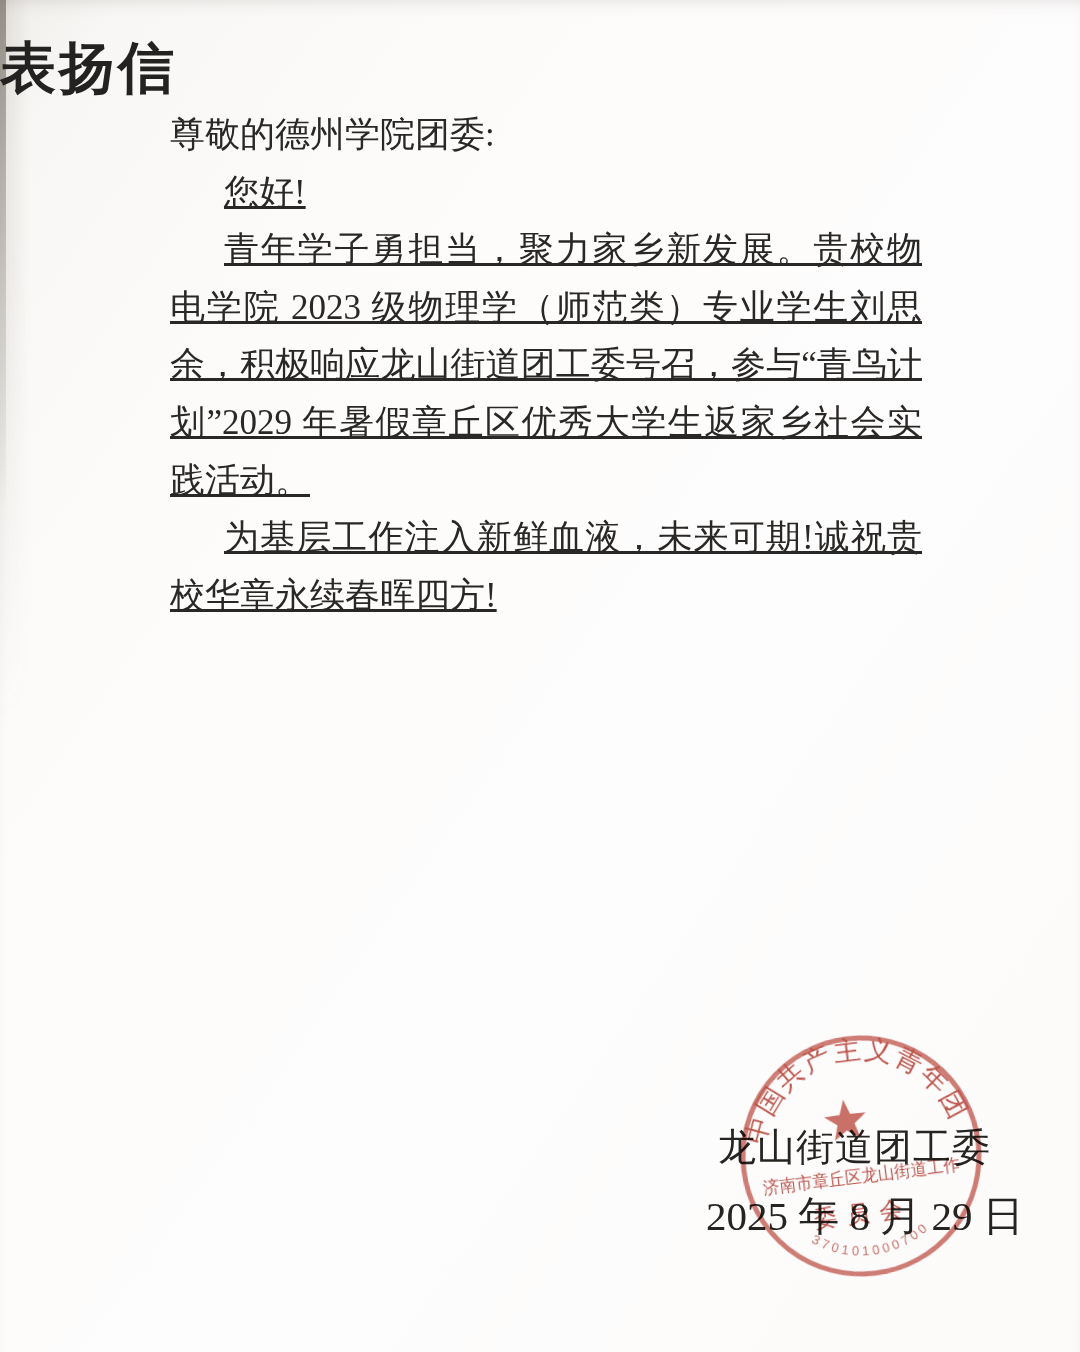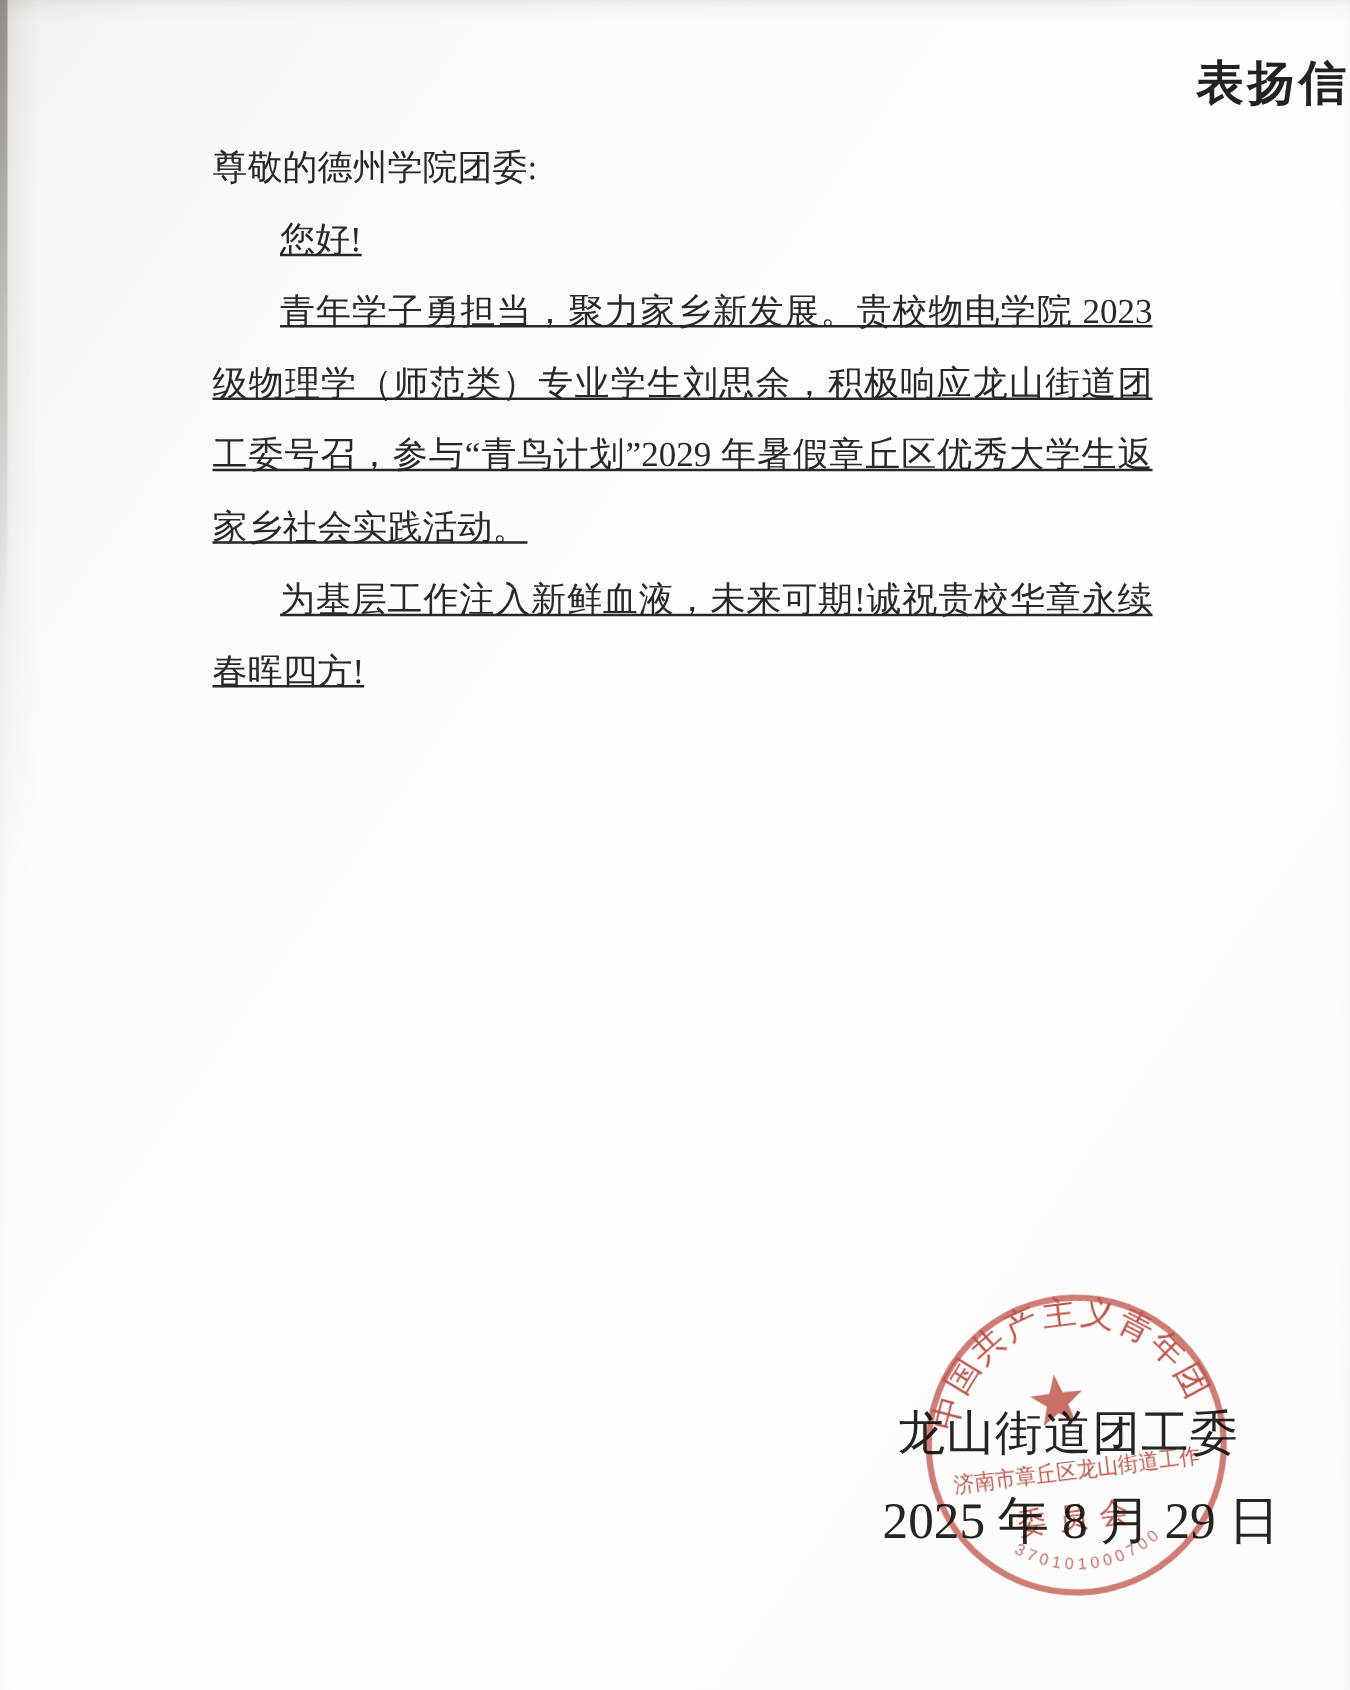--- a/index.html
+++ b/index.html
@@ -31,34 +31,34 @@
     left: 0; top: 0;
     width: 30px; height: 760px;
     background: linear-gradient(to right, rgba(120,112,100,.14), rgba(120,112,100,0));
     -webkit-mask-image: linear-gradient(to bottom, #000 30%, transparent 95%);
             mask-image: linear-gradient(to bottom, #000 30%, transparent 95%);
   }
   .title {
     position: absolute;
     top: 44px; left: 0; right: 0;
     margin: 0;
-    text-align: right;
+    text-align: left;
     font-family: "Liberation Sans", "DejaVu Sans", sans-serif;
-    font-size: 38px;
+    font-size: 56px;
     line-height: 47px;
     font-weight: 700;
     letter-spacing: 3px;
     color: #232220;
   }
   .body-text {
     position: absolute;
     left: 170px;
     top: 106px;
     width: 752px;
-    font-size: 28px;
+    font-size: 35px;
     line-height: 57.6px;
     color: #2a2826;
     text-align: justify;
   }
   .body-text p { margin: 0; }
   .body-text p.indent { text-indent: 54px; text-decoration: underline; }
   .signature {
     position: absolute;
     left: 718px;
     top: 1127px;

